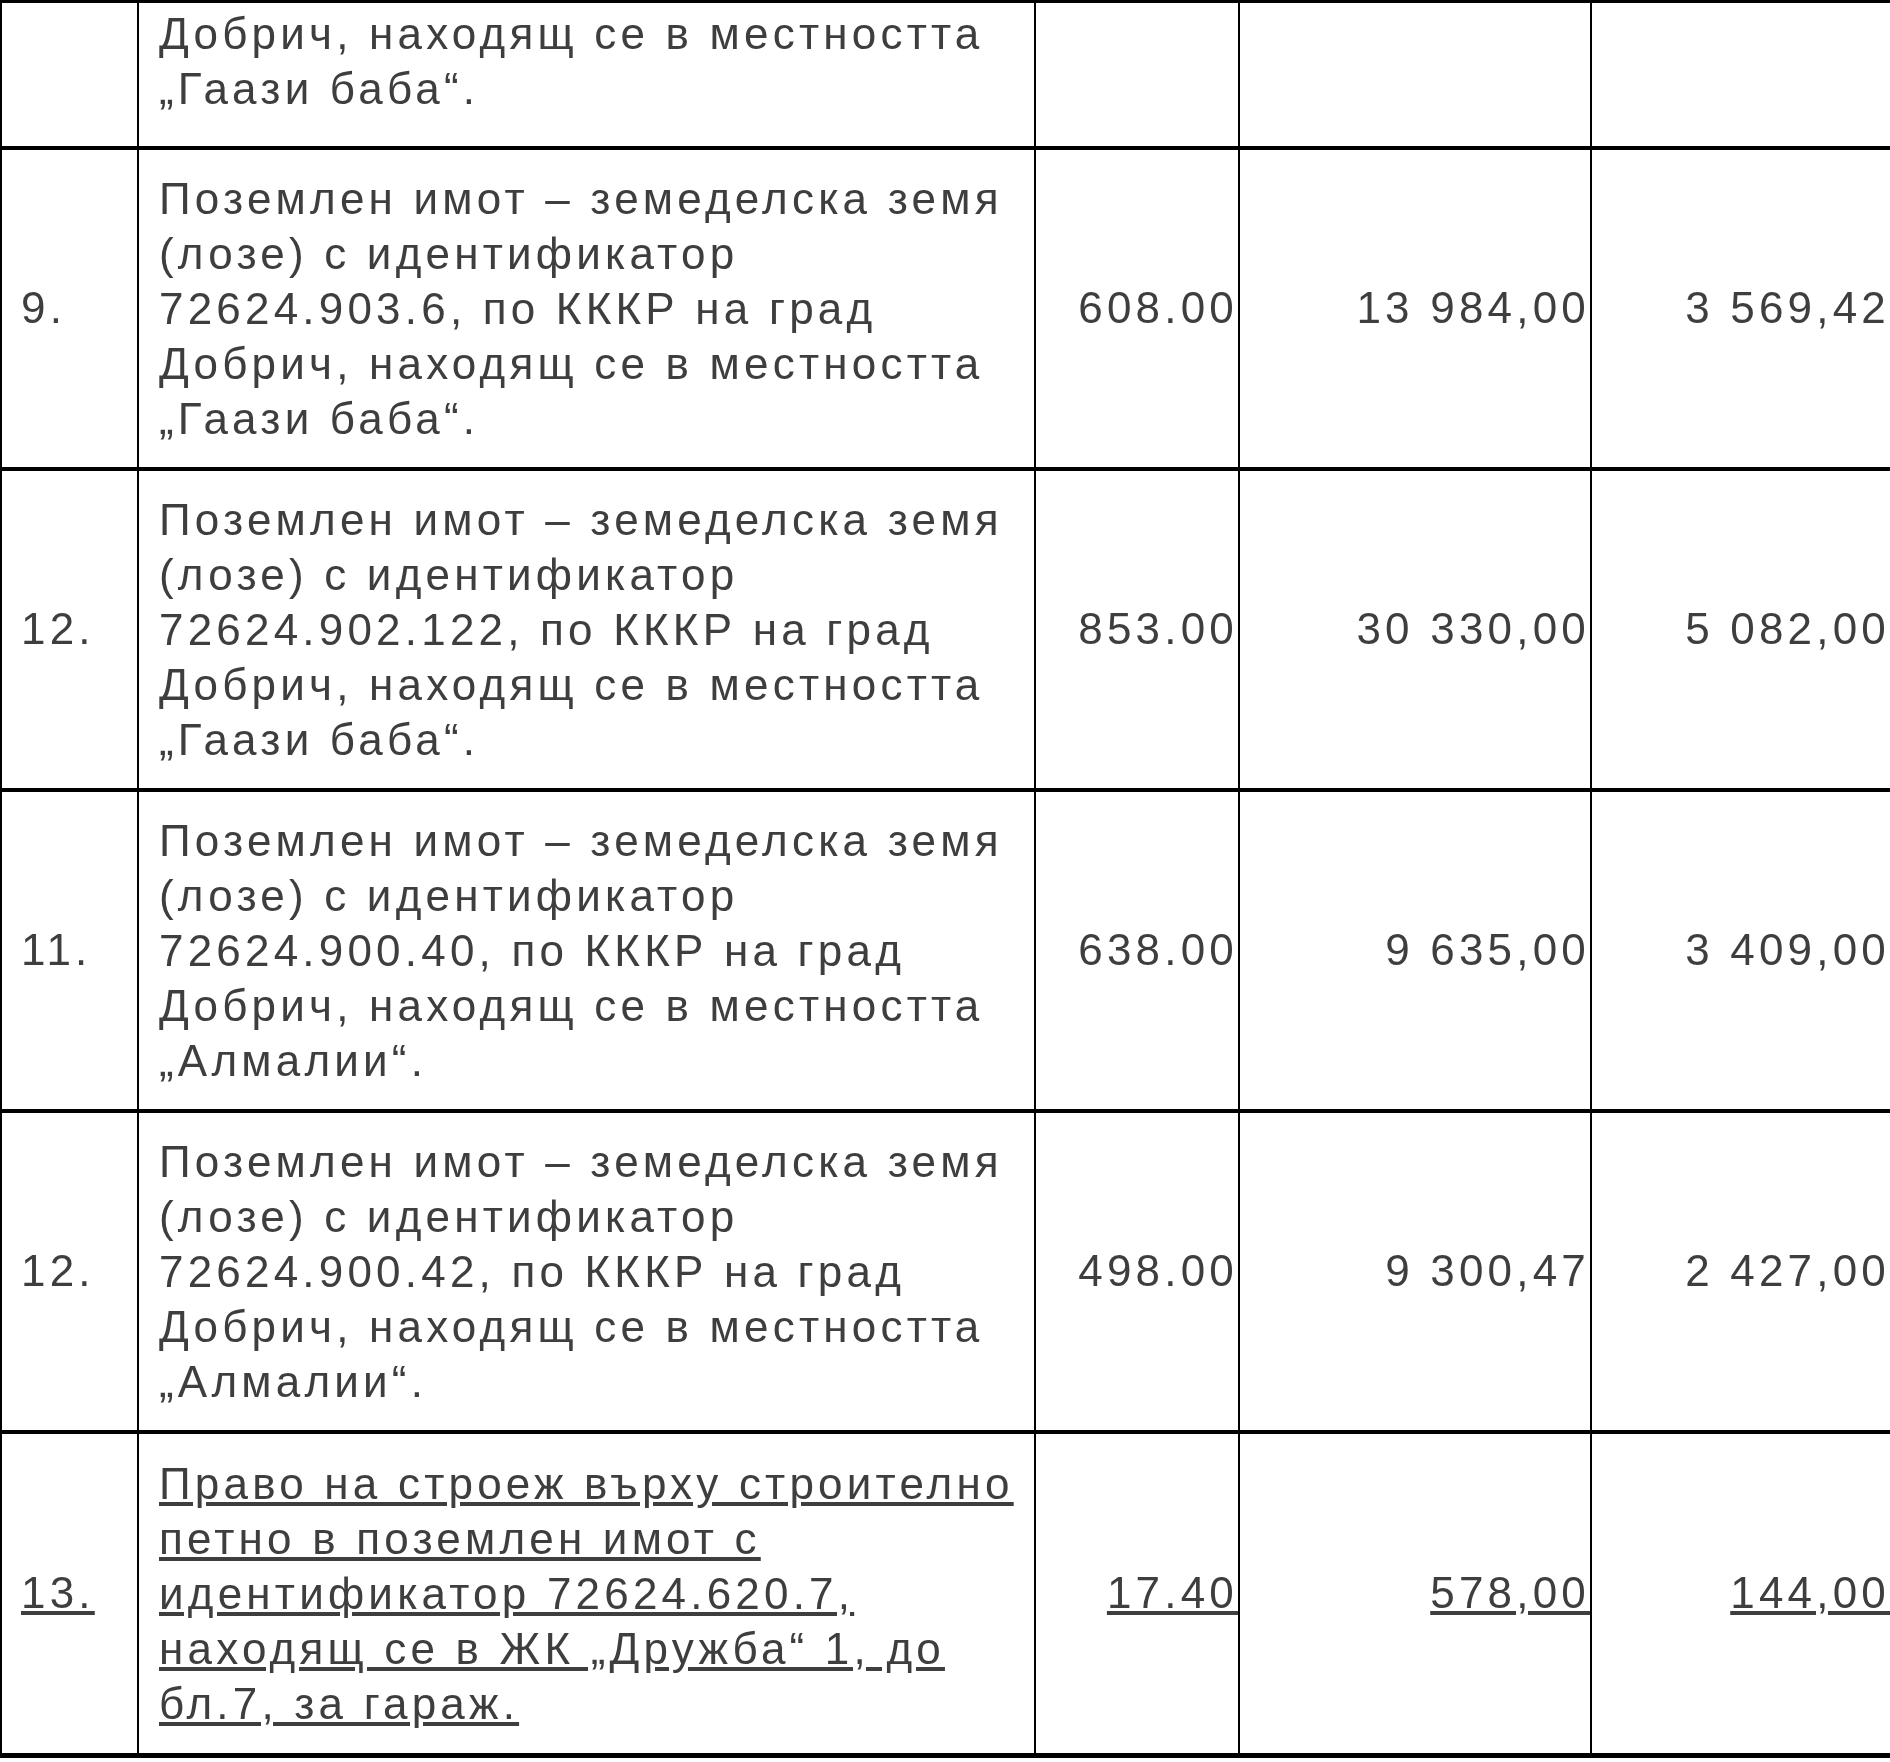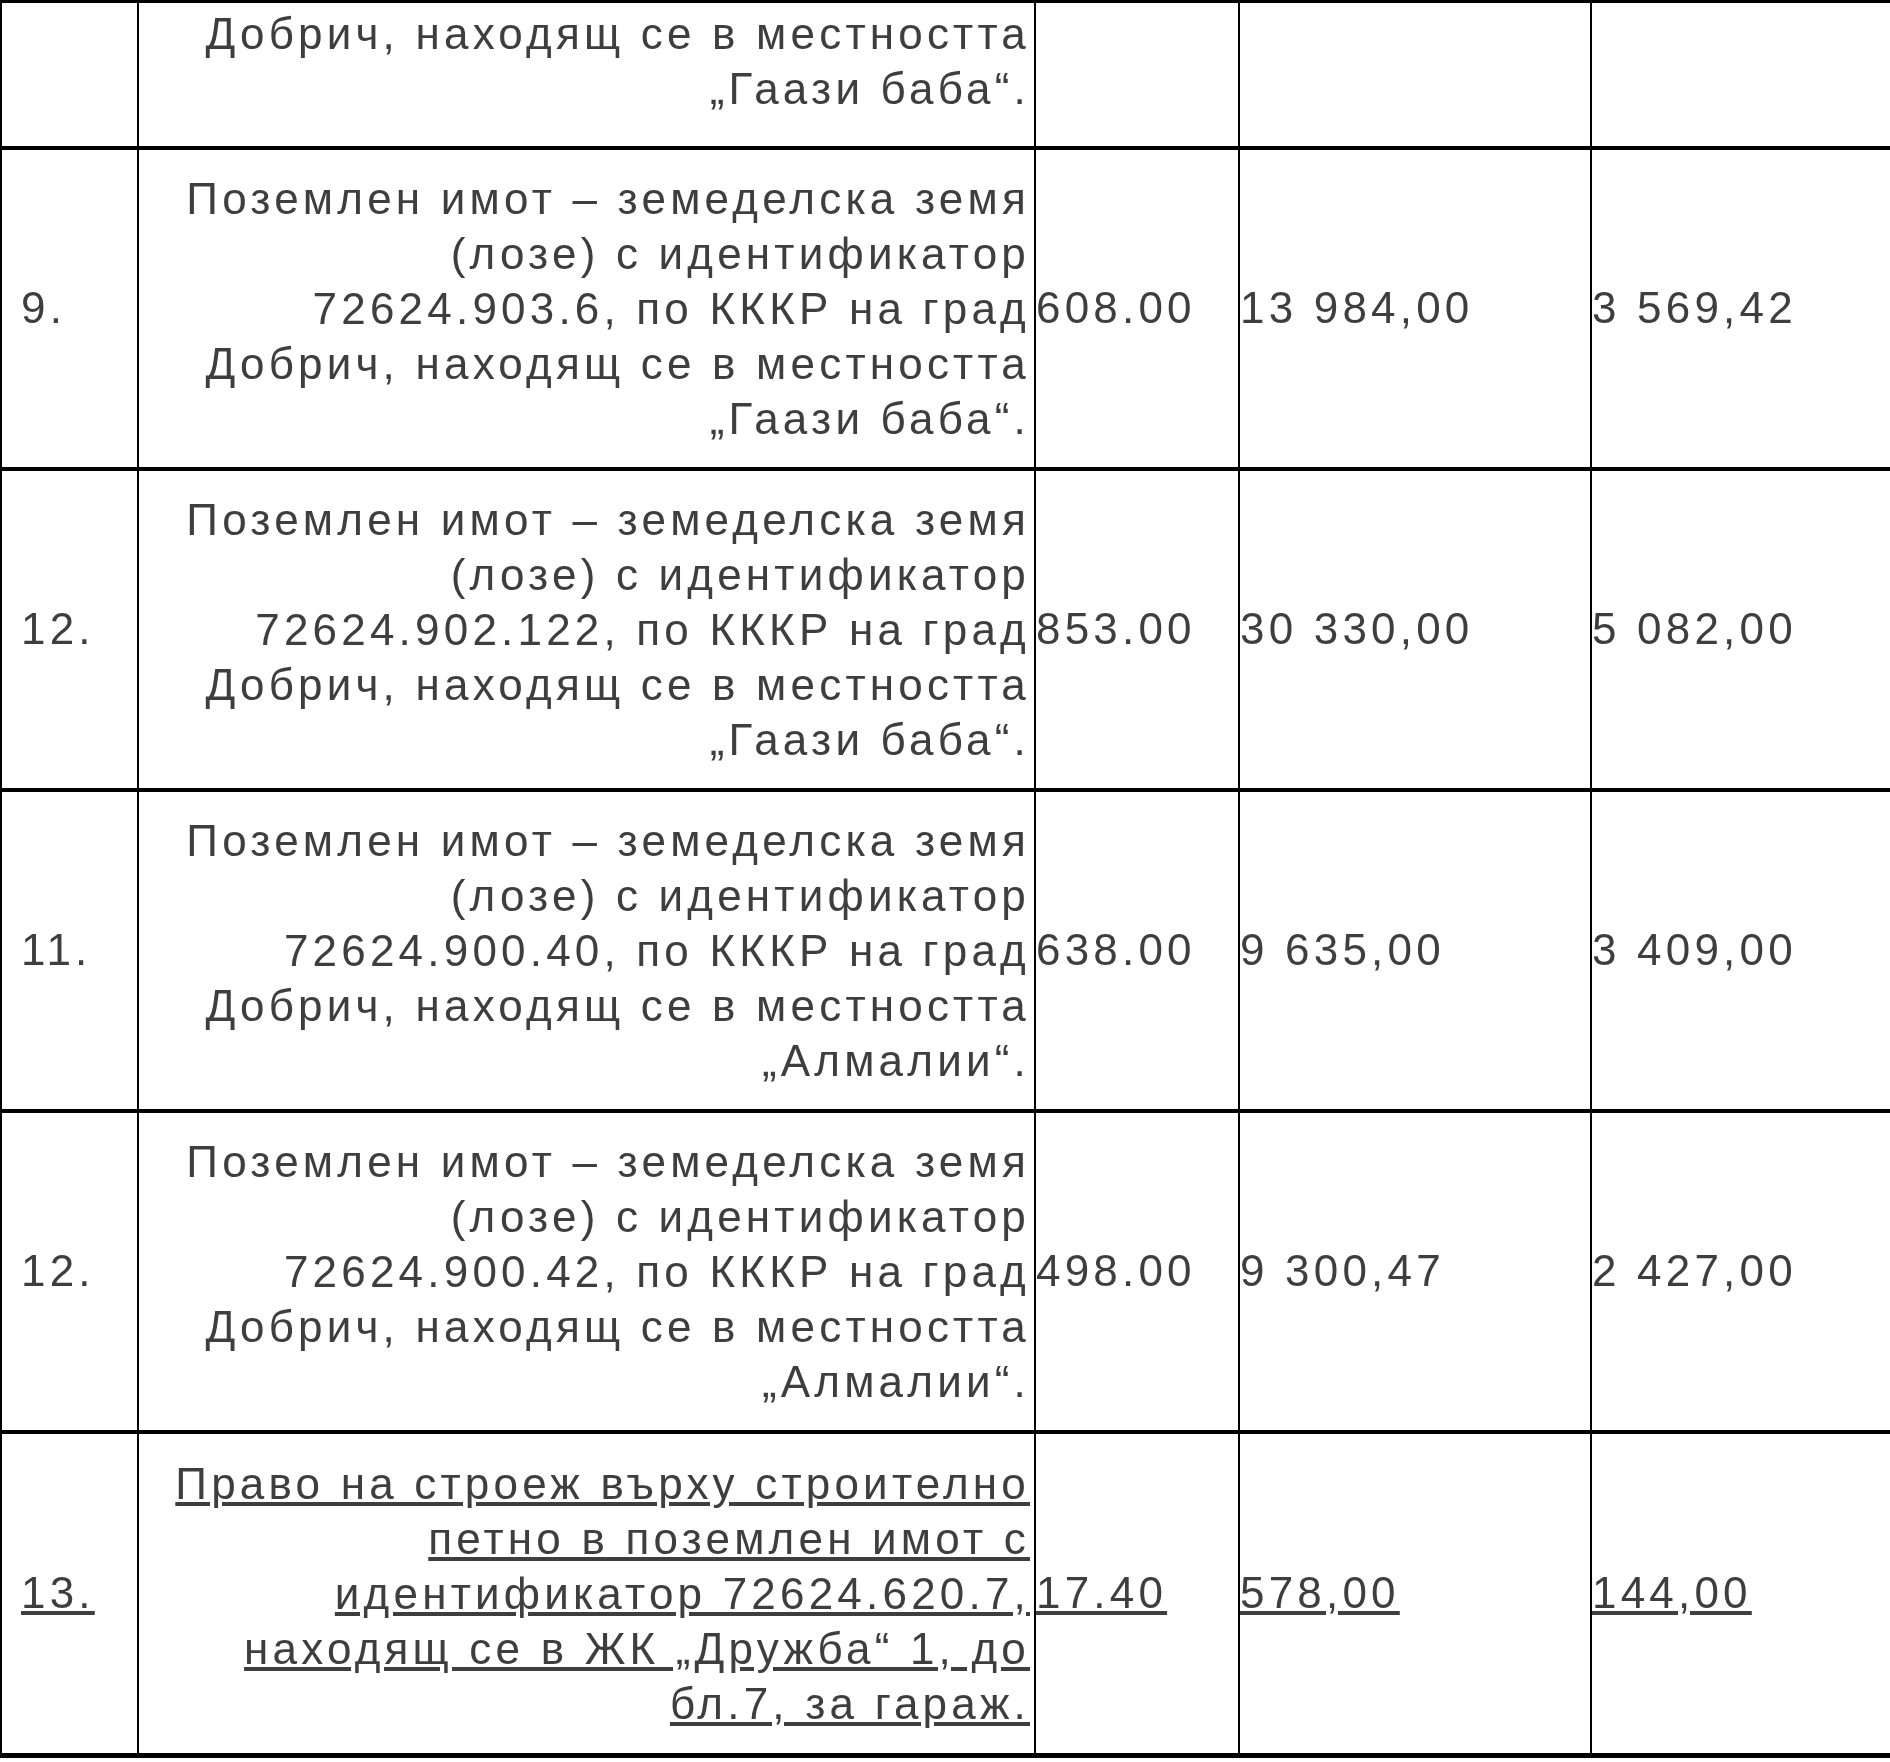--- a/index.html
+++ b/index.html
@@ -25,21 +25,20 @@
 
   td {
     border: 2px solid #000;
     border-top-width: 4px;
     border-bottom-width: 4px;
     font-size: 44px;
     letter-spacing: 4.2px;
     vertical-align: middle;
     padding: 0;
     overflow: hidden;
-    text-align: right;
   }
   tr.row-partial td { border-top-width: 3px; }
   tr:last-child td  { border-bottom-width: 5px; text-decoration: underline; }
 
   tr.row-partial { height: 146px; }
   tr.row-full    { height: 321px; }
   tr.row-last    { height: 324px; }
 
   td.num {
     text-align: left;
@@ -49,21 +48,21 @@
     white-space: pre-line;
     line-height: 55px;
     padding-left: 20px;
     padding-right: 4px;
   }
   tr.row-partial td.desc {
     vertical-align: top;
     padding-top: 3px;
   }
   td.val {
-    text-align: left;
+    text-align: right;
     white-space: nowrap;
   }
 </style>
 </head>
 <body>
 
 <div class="doc">
   <table class="prop-table">
     <colgroup>
       <col class="c1">

